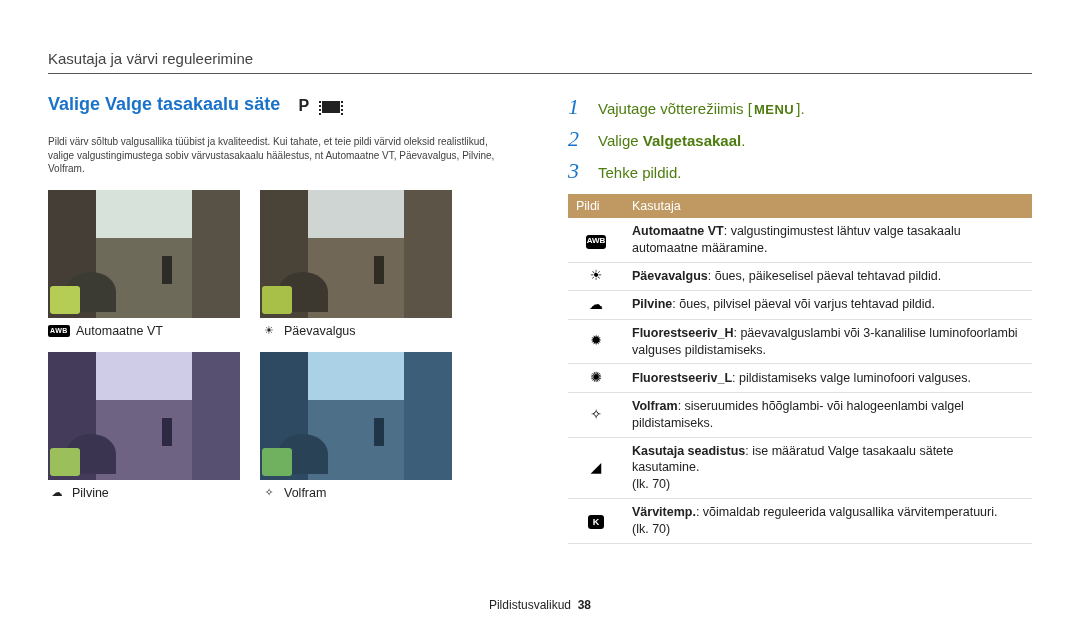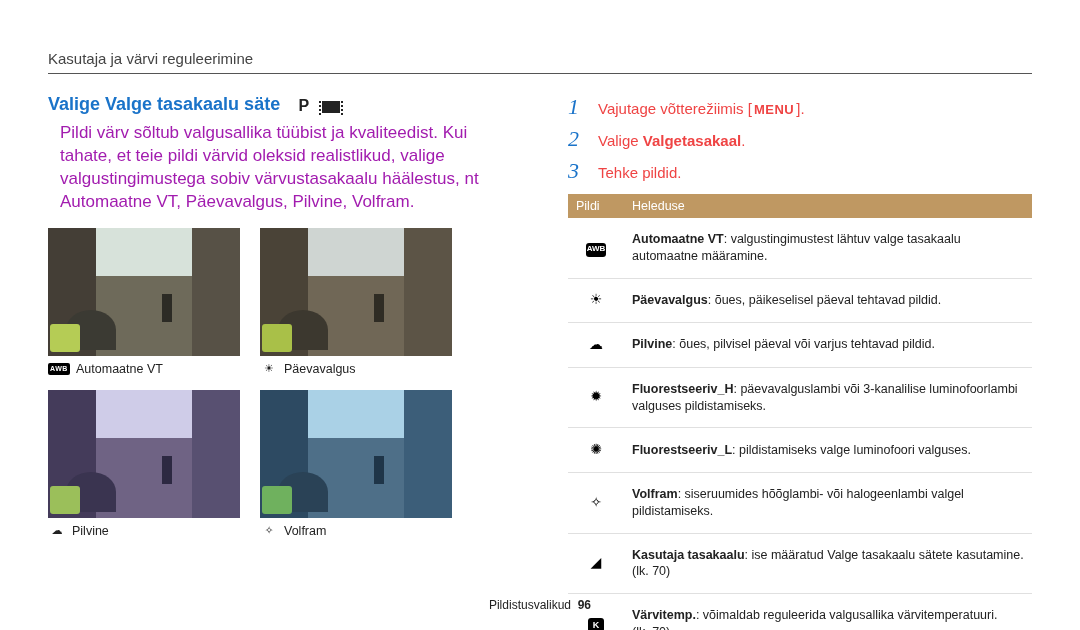--- a/index.html
+++ b/index.html
@@ -30,40 +30,39 @@
     width: 460px;
   }
   .right-col {
     flex: 1;
   }
   .section-title {
     color: #1a73c9;
     font-size: 18px;
     font-weight: bold;
     display: inline-block;
-    margin-bottom: 7px;
+    margin-bottom: 20px;
   }
   .mode-icons {
     display: inline-block;
     margin-left: 14px;
     vertical-align: middle;
   }
   .mode-ico {
     display: inline-block;
     font-size: 16px;
     font-weight: bold;
     color: #222;
     margin-right: 6px;
   }
   .body-text {
-    font-size: 17px;
+    font-size: 10px;
     line-height: 1.35;
-    color: #a21caf;
+    color: #404040;
     margin-bottom: 14px;
-    margin-left: 12px;
   }
   .thumb-grid {
     display: grid;
     grid-template-columns: 192px 192px;
     column-gap: 20px;
     row-gap: 4px;
   }
   .thumb {
     width: 192px;
     height: 128px;
@@ -149,21 +148,21 @@
   }
   .step-num {
     color:#1a73c9;
     font-style:italic;
     font-size:22px;
     font-family: Georgia, 'Times New Roman', serif;
     width:18px;
   }
   .step-text {
     font-size:15px;
-    color:#ef4444;
+    color:#4d7c0f;
   }
   .menu-chip {
     display:inline-block;
     padding:0 2px;
     font-weight:bold;
     letter-spacing:0.5px;
     font-family: Arial, sans-serif;
     font-size:13px;
     vertical-align:baseline;
   }
@@ -176,21 +175,21 @@
   .desc-table th {
     background:#bf9862;
     color:#fff;
     text-align:left;
     padding:5px 8px;
     font-weight:normal;
     font-size:12.5px;
   }
   .desc-table th:first-child { width:56px; }
   .desc-table td {
-    padding:13px 8px;
+    padding:5px 8px;
     vertical-align:middle;
     border-bottom:1px solid #e0e0e0;
     line-height:1.35;
   }
   .desc-table td.icon-cell {
     text-align:center;
     width:56px;
   }
   .row-icon {
     display:inline-flex;
@@ -339,21 +338,21 @@
     </div>
     <div class="step-row">
       <span class="step-num">3</span>
       <span class="step-text">Tehke pildid.</span>
     </div>
 
     <table class="desc-table">
       <thead>
         <tr>
           <th>Pildi</th>
-          <th>Heleduse</th>
+          <th>Kasutaja</th>
         </tr>
       </thead>
       <tbody id="table-body">
           <tr>
             <td class="icon-cell"><span class="row-icon blackchip">AWB</span></td>
             <td><b>Automaatne VT</b>: valgustingimustest lähtuv valge tasakaalu automaatne määramine.</td>
           </tr>
           <tr>
             <td class="icon-cell"><span class="row-icon">☀</span></td>
             <td><b>Päevavalgus</b>: õues, päikeselisel päeval tehtavad pildid.</td>
@@ -369,26 +368,26 @@
           <tr>
             <td class="icon-cell"><span class="row-icon">✺</span></td>
             <td><b>Fluorestseeriv_L</b>: pildistamiseks valge luminofoori valguses.</td>
           </tr>
           <tr>
             <td class="icon-cell"><span class="row-icon">✧</span></td>
             <td><b>Volfram</b>: siseruumides hõõglambi- või halogeenlambi valgel pildistamiseks.</td>
           </tr>
           <tr>
             <td class="icon-cell"><span class="row-icon">◢</span></td>
-            <td><b>Kasutaja tasakaalu</b>: ise määratud Valge tasakaalu sätete kasutamine.<br>(lk. 70)</td>
+            <td><b>Kasutaja seadistus</b>: ise määratud Valge tasakaalu sätete kasutamine.<br>(lk. 70)</td>
           </tr>
           <tr>
             <td class="icon-cell"><span class="row-icon k-chip">K</span></td>
             <td><b>Värvitemp.</b>: võimaldab reguleerida valgusallika värvitemperatuuri.<br>(lk. 70)</td>
           </tr>
         </tbody>
     </table>
   </div>
 </div>
 
 <div class="footer">
-  <span>Pildistusvalikud</span>&nbsp;&nbsp;<b>96</b>
+  <span>Pildistusvalikud</span>&nbsp;&nbsp;<b>38</b>
 </div>
 
 </body></html>

